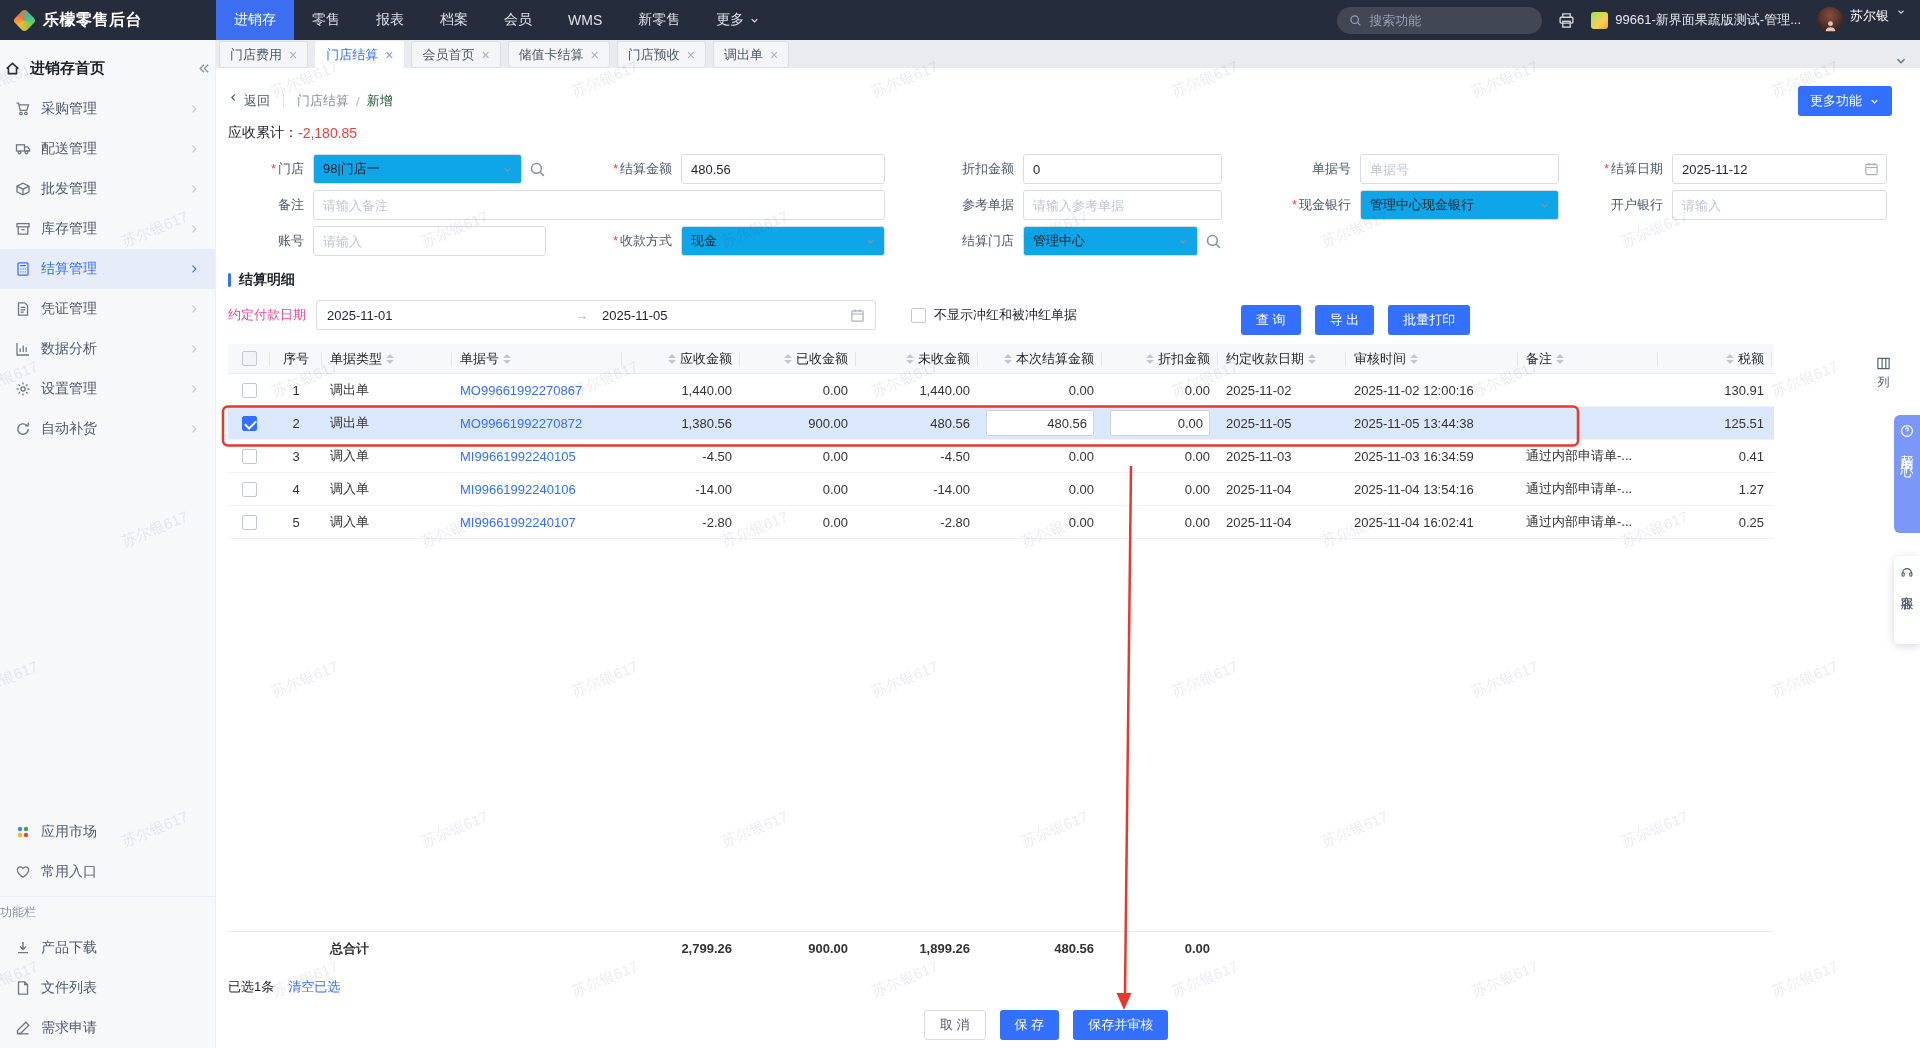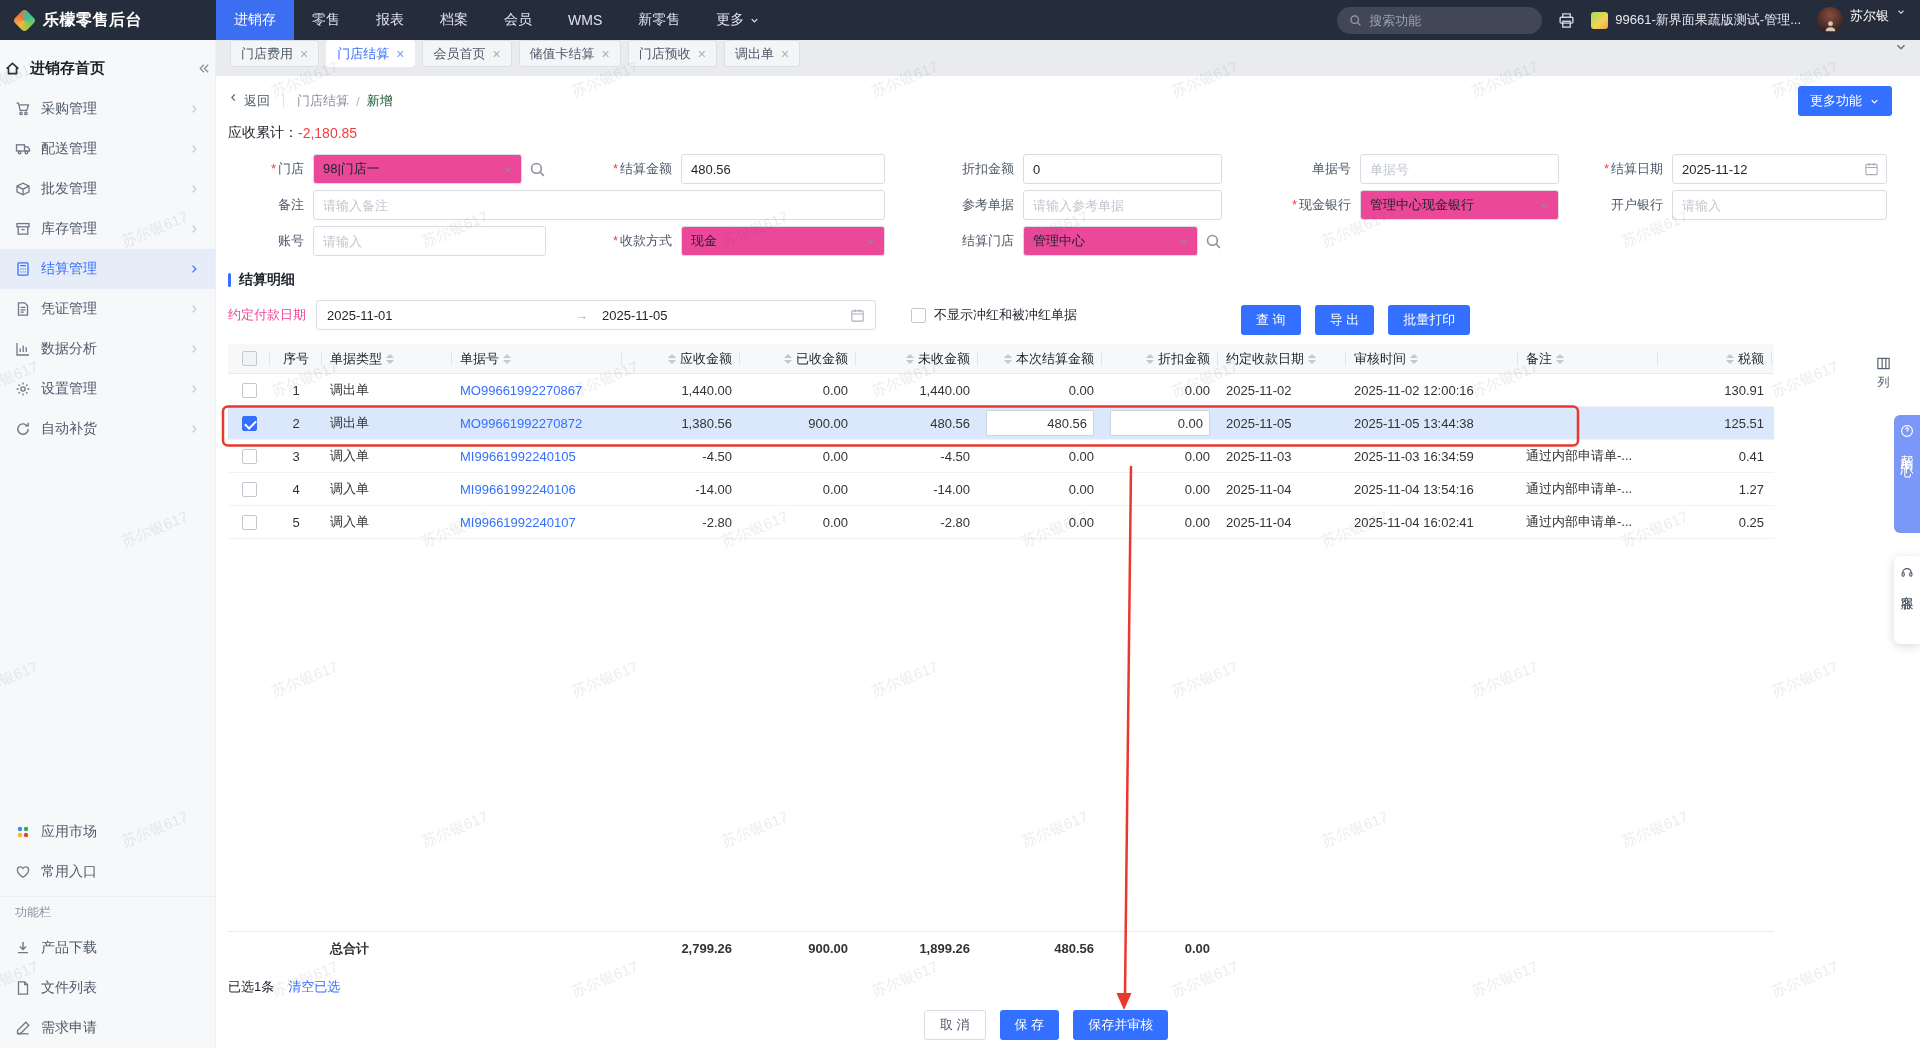--- a/index.html
+++ b/index.html
@@ -31,22 +31,22 @@
   .tenant-ico { width:17px; height:17px; border-radius:3px; flex:none;
     background:linear-gradient(135deg,#9be15d,#f7d154 60%,#f0a14f); }
   .user { display:flex; align-items:flex-start; gap:7px; cursor:pointer; }
   .avatar { width:26px; height:26px; border-radius:50%; overflow:hidden;
     background:radial-gradient(circle at 50% 32%,#8a4d3e,#33211e 78%); display:flex; align-items:flex-end; justify-content:center; }
   .avatar .icon { width:15px; height:15px; }
   .user-caret { width:10px; height:10px; color:#cfd5e0; }
   .user-name { font-size:13px; }
 
   
-  .tabbar { position:fixed; top:40px; left:216px; width:1704px; height:36px; background:#e9ebef;
-    display:flex; align-items:flex-start; gap:7px; padding-left:14px; z-index:90; }
+  .tabbar { position:fixed; top:32px; left:216px; width:1704px; height:36px; background:#e9ebef;
+    display:flex; align-items:flex-end; gap:7px; padding-left:3px; z-index:90; }
   .tab { height:27px; display:flex; align-items:center; gap:7px; padding:0 10px; background:#f4f5f7;
     border:1px solid #dcdfe5; border-radius:3px; color:#4e5969; cursor:pointer; white-space:nowrap; }
   .tab.active { background:#fff; border-color:#fff; color:#3370ff; }
   .tab-close { font-size:14px; color:#a9aeb8; line-height:1; }
   .tab.active .tab-close { color:#7d9bf0; }
   .tabbar-more { position:absolute; right:12px; width:14px; height:14px; color:#6b7280; cursor:pointer; }
 
   
   .sidebar { position:fixed; top:40px; left:0; width:216px; height:1008px; background:#f7f8fa;
     border-right:1px solid #edeff3; display:flex; flex-direction:column; z-index:80; padding-top:7px; }
@@ -54,21 +54,21 @@
     font-size:15px; font-weight:bold; color:#1d2129; }
   .side-home .icon { width:17px; height:17px; color:#2a2f3a; }
   .side-home .collapse { margin-left:auto; color:#8a919f; width:15px; height:15px; cursor:pointer; }
   .side-item { height:40px; flex:none; display:flex; align-items:center; gap:10px; padding:0 15px;
     font-size:14px; color:#4e5969; cursor:pointer; }
   .side-item .icon { width:16px; height:16px; color:#6f7786; }
   .side-item .chev { margin-left:auto; width:12px; height:12px; color:#c5c9d1; }
   .side-item.active { background:#e7edf8; color:#3370ff; }
   .side-item.active .icon, .side-item.active .chev { color:#3370ff; }
   .side-spacer { flex:1; }
-  .side-section { flex:none; height:32px; display:flex; align-items:center; padding:0 15px;
+  .side-section { flex:none; height:32px; display:flex; align-items:center; padding:0 0;
     color:#8a919f; font-size:12px; border-top:1px solid #eceef2; margin-top:4px; }
   .side-badge { margin-left:auto; background:#f53f3f; color:#fff; border-radius:9px;
     font-size:11px; padding:2px 7px; line-height:1; }
 
   
   .main { position:absolute; top:76px; left:216px; width:1704px; height:972px; background:#fff;
     padding:8px 28px 0 12px; }
   .crumb-row { height:34px; display:flex; align-items:center; }
   .back { display:flex; align-items:flex-start; gap:5px; color:#4e5969; cursor:pointer; font-size:13px; }
   .back .icon { width:11px; height:11px; transform:rotate(180deg); }
@@ -90,21 +90,21 @@
   .req::before { content:'*'; color:#f53f3f; margin-right:2px; }
   .lw1{width:85px} .lw2{width:135px} .lw3{width:138px} .lw4{width:138px} .lw5{width:113px}
   .fctrl { flex:1; display:flex; align-items:center; gap:7px; min-width:0; }
   .span2 { grid-column:1 / span 2; }
   .inp { height:30px; width:100%; border:1px solid #d9dce3; border-radius:3px; padding:0 9px;
     font-size:13px; color:#1d2129; outline:none; background:#fff; }
   .inp::placeholder { color:#c1c6cf; }
   .with-sfx { position:relative; flex:1; display:flex; }
   .with-sfx .inp { padding-right:30px; }
   .sfx { position:absolute; right:8px; top:50%; transform:translateY(-50%); width:15px; height:15px; color:#a9aeb8; }
-  .select { height:30px; flex:1; border:1px solid #d9dce3; border-radius:3px; background:#ec4899;
+  .select { height:30px; flex:1; border:1px solid #d9dce3; border-radius:3px; background:#0ea5e9;
     display:flex; align-items:center; padding:0 26px 0 9px; position:relative; cursor:pointer; color:#1d2129; min-width:0; }
   .select .sel-caret { position:absolute; right:8px; width:11px; height:11px; color:#8a919f; }
   .sel-text { overflow:hidden; text-overflow:ellipsis; white-space:nowrap; }
   .mini-search { width:17px; height:17px; color:#8a919f; cursor:pointer; }
 
   
   .sect-title { margin-top:14px; height:20px; display:flex; align-items:center; gap:8px;
     font-size:14px; font-weight:bold; color:#1d2129; }
   .sect-bar { width:3px; height:14px; background:#3370ff; border-radius:2px; }
   .filter-row { margin-top:10px; height:30px; display:flex; align-items:center; }

